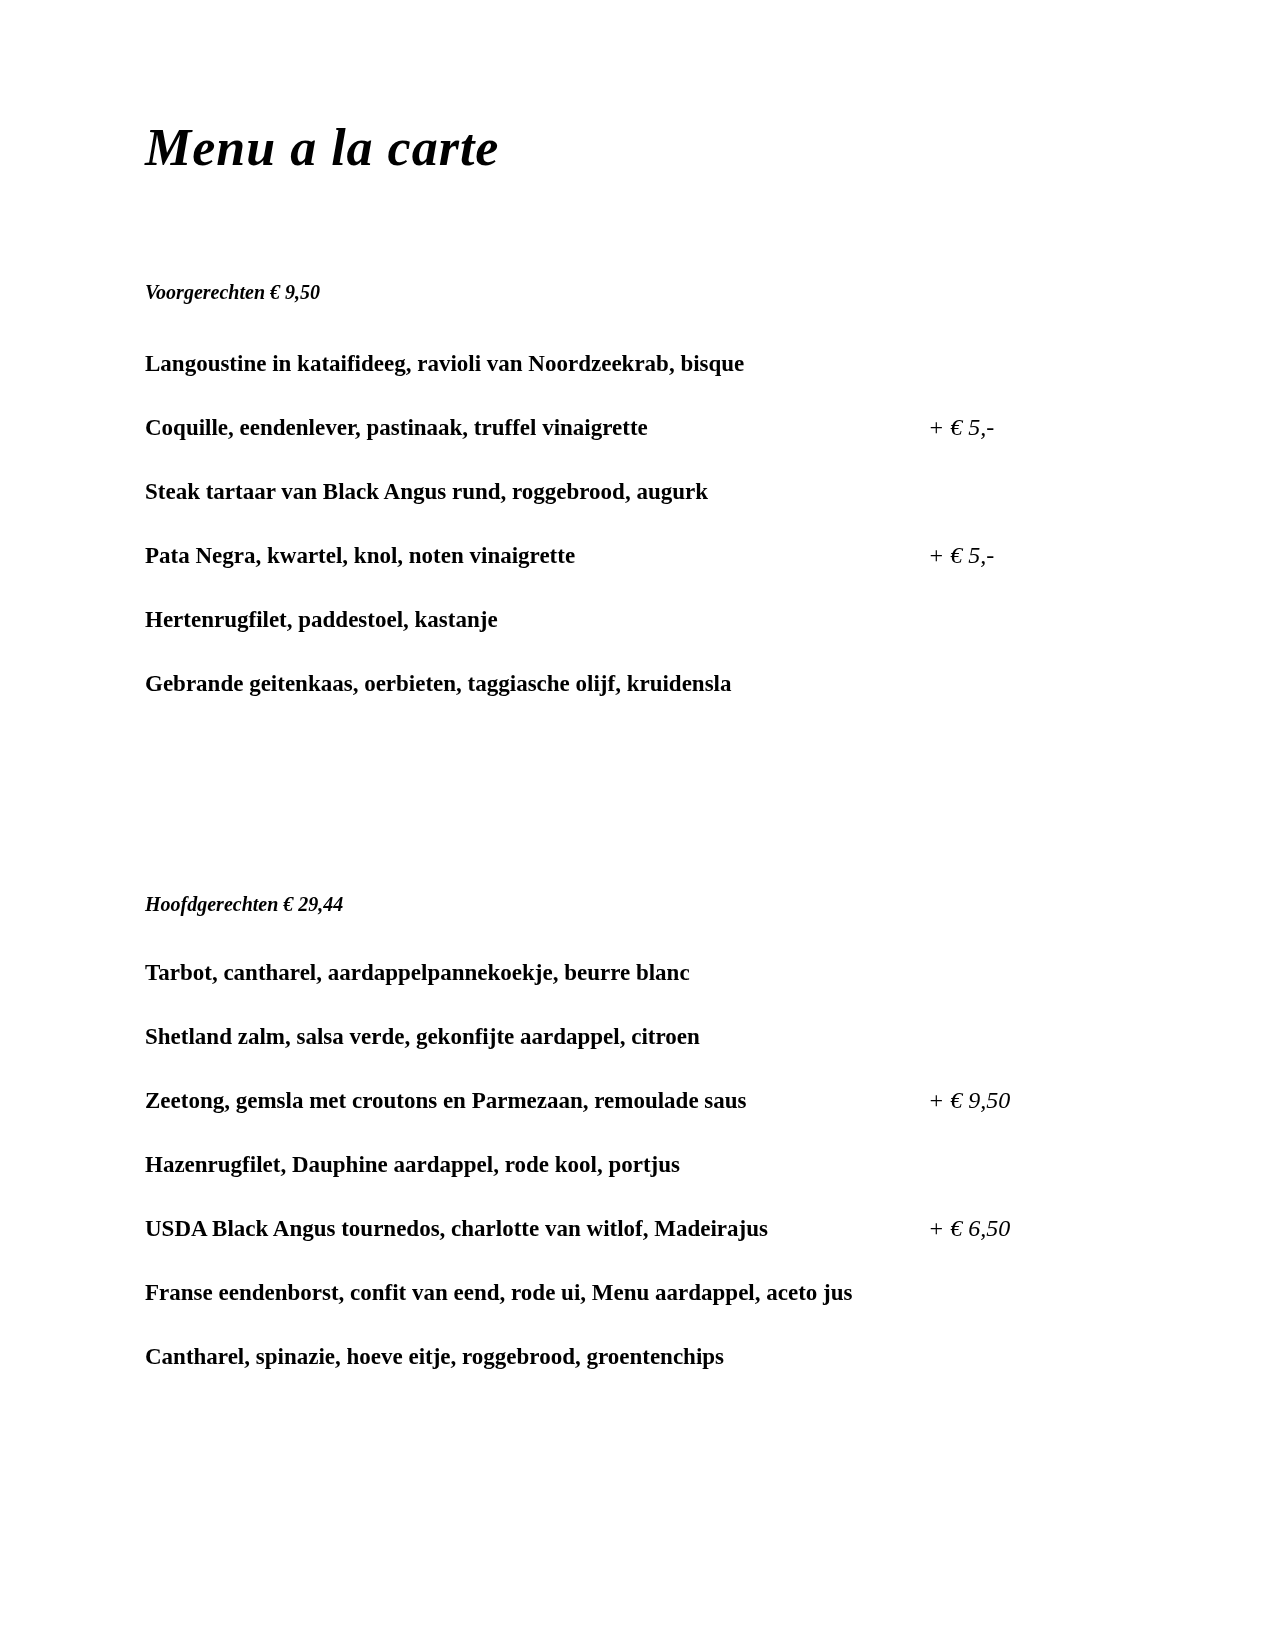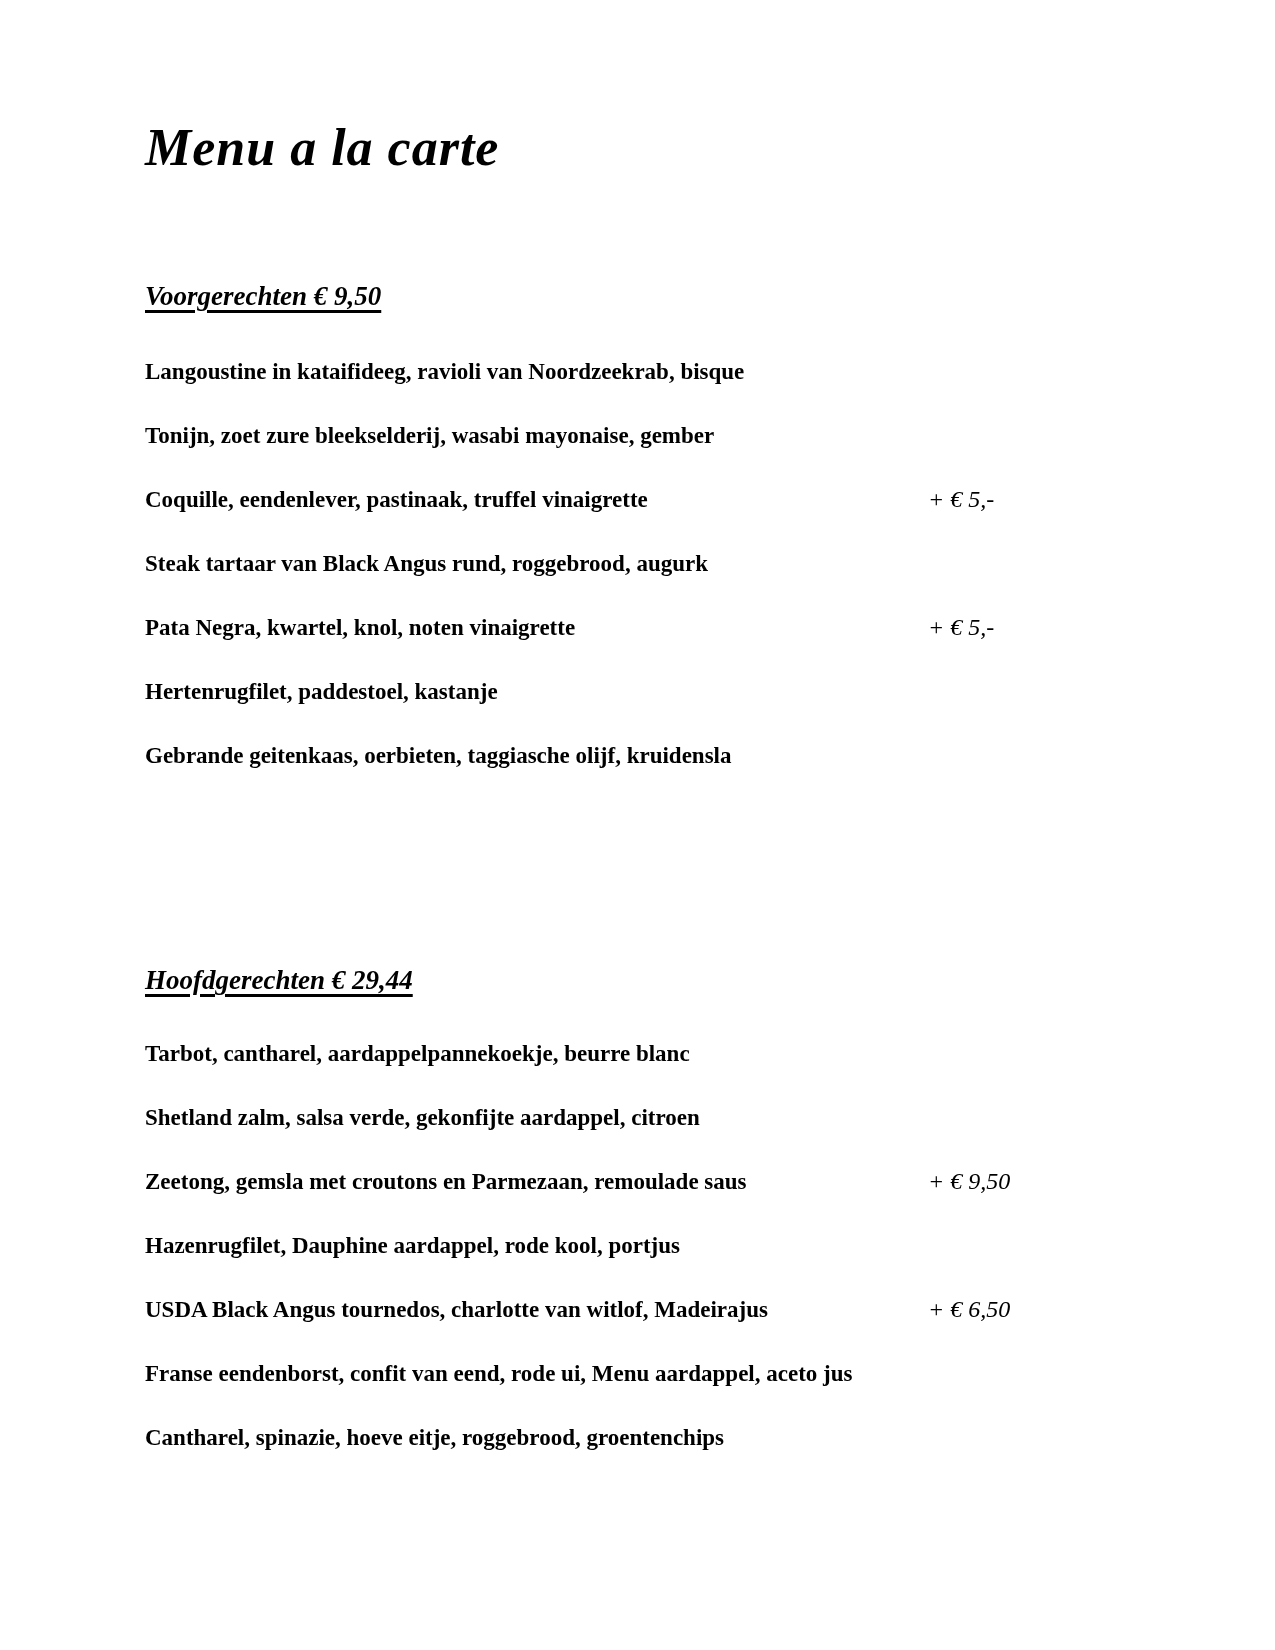--- a/index.html
+++ b/index.html
@@ -25,25 +25,24 @@
     margin: 118px 65px 0 0;
     text-align: left;
     font-size: 52px;
     line-height: 1.15;
     font-weight: bold;
     font-style: italic;
     letter-spacing: 1px;
   }
   .section-heading {
     margin: 102px 0 0 0;
-    font-size: 27px;
+    font-size: 20px;
     line-height: 1.2;
     font-weight: bold;
     font-style: italic;
-    text-decoration: underline;
     text-decoration-thickness: 2.5px;
     text-underline-offset: 5px;
   }
   .section-hoofdgerechten .section-heading {
     margin-top: 196px;
   }
   .items {
     margin-top: 8px;
   }
   .menu-item-row {
@@ -76,24 +75,20 @@
 
 <div class="page">
 
   <h1 class="menu-title">Menu a la carte</h1>
 
   <section class="section-voorgerechten">
     <h2 class="section-heading">Voorgerechten € 9,50</h2>
     <div class="items">
       <div class="menu-item-row">
         <span class="item-name">Langoustine in kataifideeg, ravioli van Noordzeekrab, bisque</span>
-        <span class="item-supplement"></span>
-      </div>
-      <div class="menu-item-row">
-        <span class="item-name">Tonijn, zoet zure bleekselderij, wasabi mayonaise, gember</span>
         <span class="item-supplement"></span>
       </div>
       <div class="menu-item-row">
         <span class="item-name">Coquille, eendenlever, pastinaak, truffel vinaigrette</span>
         <span class="item-supplement">+ € 5,-</span>
       </div>
       <div class="menu-item-row">
         <span class="item-name">Steak tartaar van Black Angus rund, roggebrood, augurk</span>
         <span class="item-supplement"></span>
       </div>

